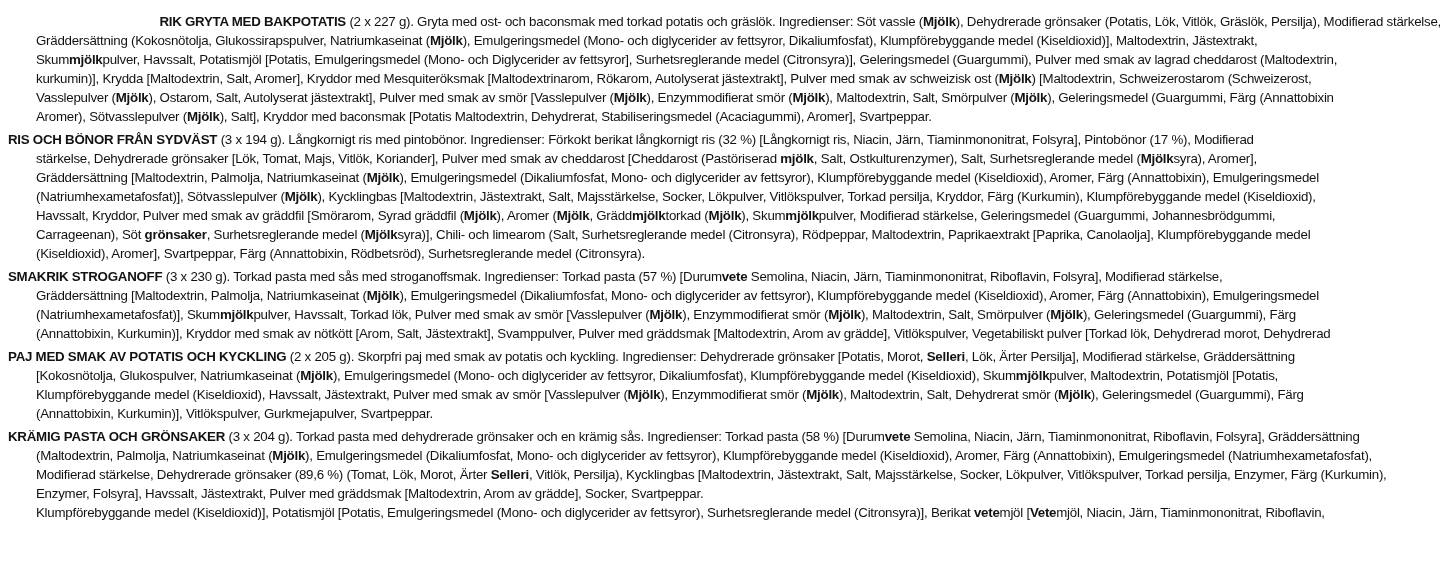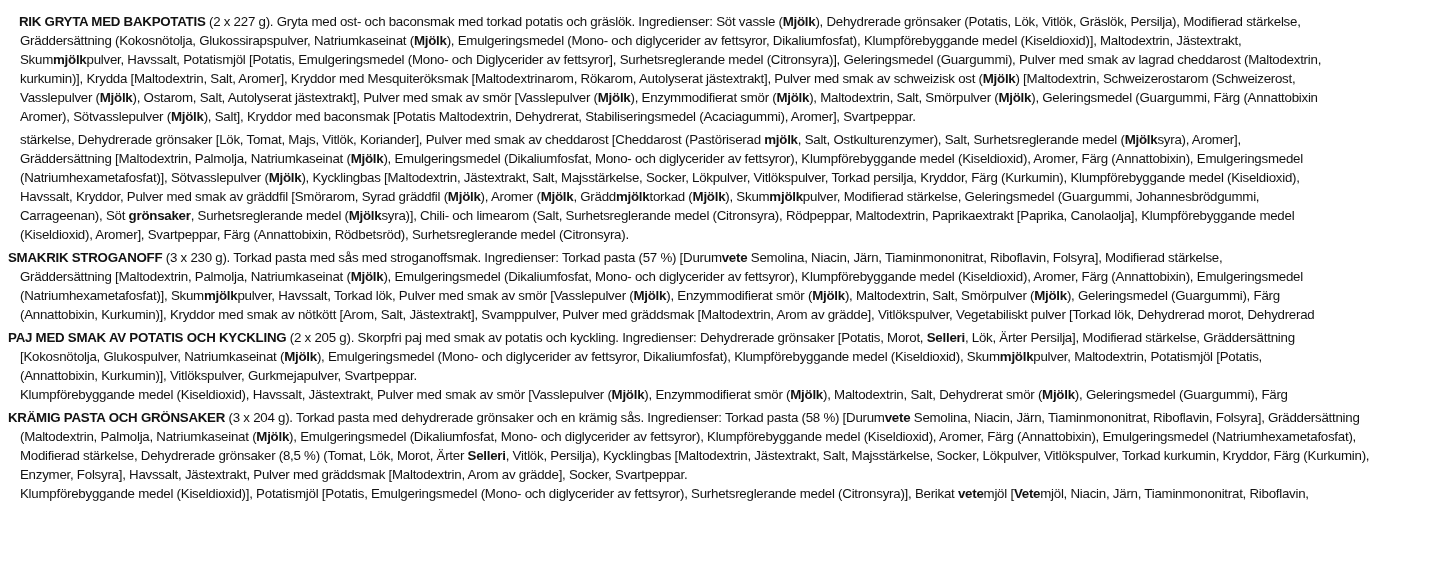--- a/index.html
+++ b/index.html
@@ -20,66 +20,68 @@
     letter-spacing: -0.25px;
     font-stretch: condensed;
   }
   .para {
     margin: 0 0 4px 0;
   }
   .line {
     white-space: nowrap;
     height: 19px;
     line-height: 19px;
-    padding-left: 20px;
+    padding-left: 36px;
     overflow: hidden;
   }
   .para .line.first {
     padding-left: 8px;
   }
   
   .para:first-child .line.first {
     padding-left: 19px;
+    text-align: right;
   }
   b {
     font-weight: bold;
   }
 </style>
 </head>
 <body>
 
 <div class="doc">
     <div class="para">
       <div class="line first"><b>RIK GRYTA MED BAKPOTATIS</b><span> (2 x 227 g). Gryta med ost- och baconsmak med torkad potatis och gräslök. Ingredienser: Söt vassle (</span><b>Mjölk</b><span>), Dehydrerade grönsaker (Potatis, Lök, Vitlök, Gräslök, Persilja), Modifierad stärkelse,</span></div>
       <div class="line"><span>Gräddersättning (Kokosnötolja, Glukossirapspulver, Natriumkaseinat (</span><b>Mjölk</b><span>), Emulgeringsmedel (Mono- och diglycerider av fettsyror, Dikaliumfosfat), Klumpförebyggande medel (Kiseldioxid)], Maltodextrin, Jästextrakt,</span></div>
       <div class="line"><span>Skum</span><b>mjölk</b><span>pulver, Havssalt, Potatismjöl [Potatis, Emulgeringsmedel (Mono- och Diglycerider av fettsyror], Surhetsreglerande medel (Citronsyra)], Geleringsmedel (Guargummi), Pulver med smak av lagrad cheddarost (Maltodextrin,</span></div>
       <div class="line"><span>kurkumin)], Krydda [Maltodextrin, Salt, Aromer], Kryddor med Mesquiteröksmak [Maltodextrinarom, Rökarom, Autolyserat jästextrakt], Pulver med smak av schweizisk ost (</span><b>Mjölk</b><span>) [Maltodextrin, Schweizerostarom (Schweizerost,</span></div>
       <div class="line"><span>Vasslepulver (</span><b>Mjölk</b><span>), Ostarom, Salt, Autolyserat jästextrakt], Pulver med smak av smör [Vasslepulver (</span><b>Mjölk</b><span>), Enzymmodifierat smör (</span><b>Mjölk</b><span>), Maltodextrin, Salt, Smörpulver (</span><b>Mjölk</b><span>), Geleringsmedel (Guargummi, Färg (Annattobixin</span></div>
       <div class="line"><span>Aromer), Sötvasslepulver (</span><b>Mjölk</b><span>), Salt], Kryddor med baconsmak [Potatis Maltodextrin, Dehydrerat, Stabiliseringsmedel (Acaciagummi), Aromer], Svartpeppar.</span></div>
     </div>
     <div class="para">
+      <div class="line first"><b>RIS OCH BÖNOR FRÅN SYDVÄST</b><span> (3 x 194 g). Långkornigt ris med pintobönor. Ingredienser: Förkokt berikat långkornigt ris (32 %) [Långkornigt ris, Niacin, Järn, Tiaminmononitrat, Folsyra], Pintobönor (17 %), Modifierad</span></div>
       <div class="line"><span>stärkelse, Dehydrerade grönsaker [Lök, Tomat, Majs, Vitlök, Koriander], Pulver med smak av cheddarost [Cheddarost (Pastöriserad </span><b>mjölk</b><span>, Salt, Ostkulturenzymer), Salt, Surhetsreglerande medel (</span><b>Mjölk</b><span>syra), Aromer],</span></div>
       <div class="line"><span>Gräddersättning [Maltodextrin, Palmolja, Natriumkaseinat (</span><b>Mjölk</b><span>), Emulgeringsmedel (Dikaliumfosfat, Mono- och diglycerider av fettsyror), Klumpförebyggande medel (Kiseldioxid), Aromer, Färg (Annattobixin), Emulgeringsmedel</span></div>
       <div class="line"><span>(Natriumhexametafosfat)], Sötvasslepulver (</span><b>Mjölk</b><span>), Kycklingbas [Maltodextrin, Jästextrakt, Salt, Majsstärkelse, Socker, Lökpulver, Vitlökspulver, Torkad persilja, Kryddor, Färg (Kurkumin), Klumpförebyggande medel (Kiseldioxid),</span></div>
       <div class="line"><span>Havssalt, Kryddor, Pulver med smak av gräddfil [Smörarom, Syrad gräddfil (</span><b>Mjölk</b><span>), Aromer (</span><b>Mjölk</b><span>, Grädd</span><b>mjölk</b><span>torkad (</span><b>Mjölk</b><span>), Skum</span><b>mjölk</b><span>pulver, Modifierad stärkelse, Geleringsmedel (Guargummi, Johannesbrödgummi,</span></div>
       <div class="line"><span>Carrageenan), Söt </span><b>grönsaker</b><span>, Surhetsreglerande medel (</span><b>Mjölk</b><span>syra)], Chili- och limearom (Salt, Surhetsreglerande medel (Citronsyra), Rödpeppar, Maltodextrin, Paprikaextrakt [Paprika, Canolaolja], Klumpförebyggande medel</span></div>
       <div class="line"><span>(Kiseldioxid), Aromer], Svartpeppar, Färg (Annattobixin, Rödbetsröd), Surhetsreglerande medel (Citronsyra).</span></div>
     </div>
     <div class="para">
       <div class="line first"><b>SMAKRIK STROGANOFF</b><span> (3 x 230 g). Torkad pasta med sås med stroganoffsmak. Ingredienser: Torkad pasta (57 %) [Durum</span><b>vete</b><span> Semolina, Niacin, Järn, Tiaminmononitrat, Riboflavin, Folsyra], Modifierad stärkelse,</span></div>
       <div class="line"><span>Gräddersättning [Maltodextrin, Palmolja, Natriumkaseinat (</span><b>Mjölk</b><span>), Emulgeringsmedel (Dikaliumfosfat, Mono- och diglycerider av fettsyror), Klumpförebyggande medel (Kiseldioxid), Aromer, Färg (Annattobixin), Emulgeringsmedel</span></div>
       <div class="line"><span>(Natriumhexametafosfat)], Skum</span><b>mjölk</b><span>pulver, Havssalt, Torkad lök, Pulver med smak av smör [Vasslepulver (</span><b>Mjölk</b><span>), Enzymmodifierat smör (</span><b>Mjölk</b><span>), Maltodextrin, Salt, Smörpulver (</span><b>Mjölk</b><span>), Geleringsmedel (Guargummi), Färg</span></div>
       <div class="line"><span>(Annattobixin, Kurkumin)], Kryddor med smak av nötkött [Arom, Salt, Jästextrakt], Svamppulver, Pulver med gräddsmak [Maltodextrin, Arom av grädde], Vitlökspulver, Vegetabiliskt pulver [Torkad lök, Dehydrerad morot, Dehydrerad</span></div>
     </div>
     <div class="para">
       <div class="line first"><b>PAJ MED SMAK AV POTATIS OCH KYCKLING</b><span> (2 x 205 g). Skorpfri paj med smak av potatis och kyckling. Ingredienser: Dehydrerade grönsaker [Potatis, Morot, </span><b>Selleri</b><span>, Lök, Ärter Persilja], Modifierad stärkelse, Gräddersättning</span></div>
       <div class="line"><span>[Kokosnötolja, Glukospulver, Natriumkaseinat (</span><b>Mjölk</b><span>), Emulgeringsmedel (Mono- och diglycerider av fettsyror, Dikaliumfosfat), Klumpförebyggande medel (Kiseldioxid), Skum</span><b>mjölk</b><span>pulver, Maltodextrin, Potatismjöl [Potatis,</span></div>
+      <div class="line"><span>Klumpförebyggande medel (Kiseldioxid), Havssalt, Jästextrakt, Pulver med smak av smör [Vasslepulver (</span><b>Mjölk</b><span>), Enzymmodifierat smör (</span><b>Mjölk</b><span>), Maltodextrin, Salt, Dehydrerat smör (</span><b>Mjölk</b><span>), Geleringsmedel (Guargummi), Färg</span></div>
       <div class="line"><span>(Annattobixin, Kurkumin)], Vitlökspulver, Gurkmejapulver, Svartpeppar.</span></div>
-      <div class="line"><span>Klumpförebyggande medel (Kiseldioxid), Havssalt, Jästextrakt, Pulver med smak av smör [Vasslepulver (</span><b>Mjölk</b><span>), Enzymmodifierat smör (</span><b>Mjölk</b><span>), Maltodextrin, Salt, Dehydrerat smör (</span><b>Mjölk</b><span>), Geleringsmedel (Guargummi), Färg</span></div>
     </div>
     <div class="para">
       <div class="line first"><b>KRÄMIG PASTA OCH GRÖNSAKER</b><span> (3 x 204 g). Torkad pasta med dehydrerade grönsaker och en krämig sås. Ingredienser: Torkad pasta (58 %) [Durum</span><b>vete</b><span> Semolina, Niacin, Järn, Tiaminmononitrat, Riboflavin, Folsyra], Gräddersättning</span></div>
       <div class="line"><span>(Maltodextrin, Palmolja, Natriumkaseinat (</span><b>Mjölk</b><span>), Emulgeringsmedel (Dikaliumfosfat, Mono- och diglycerider av fettsyror), Klumpförebyggande medel (Kiseldioxid), Aromer, Färg (Annattobixin), Emulgeringsmedel (Natriumhexametafosfat),</span></div>
-      <div class="line"><span>Modifierad stärkelse, Dehydrerade grönsaker (8,5 %) (Tomat, Lök, Morot, Ärter </span><b>Selleri</b><span>, Vitlök, Persilja), Kycklingbas [Maltodextrin, Jästextrakt, Salt, Majsstärkelse, Socker, Lökpulver, Vitlökspulver, Torkad kurkumin, Kryddor, Färg (Kurkumin),</span></div>
+      <div class="line"><span>Modifierad stärkelse, Dehydrerade grönsaker (89,6 %) (Tomat, Lök, Morot, Ärter </span><b>Selleri</b><span>, Vitlök, Persilja), Kycklingbas [Maltodextrin, Jästextrakt, Salt, Majsstärkelse, Socker, Lökpulver, Vitlökspulver, Torkad persilja, Enzymer, Färg (Kurkumin),</span></div>
       <div class="line"><span>Enzymer, Folsyra], Havssalt, Jästextrakt, Pulver med gräddsmak [Maltodextrin, Arom av grädde], Socker, Svartpeppar.</span></div>
       <div class="line"><span>Klumpförebyggande medel (Kiseldioxid)], Potatismjöl [Potatis, Emulgeringsmedel (Mono- och diglycerider av fettsyror), Surhetsreglerande medel (Citronsyra)], Berikat </span><b>vete</b><span>mjöl [</span><b>Vete</b><span>mjöl, Niacin, Järn, Tiaminmononitrat, Riboflavin,</span></div>
     </div>
   </div>
 
 </body></html>

